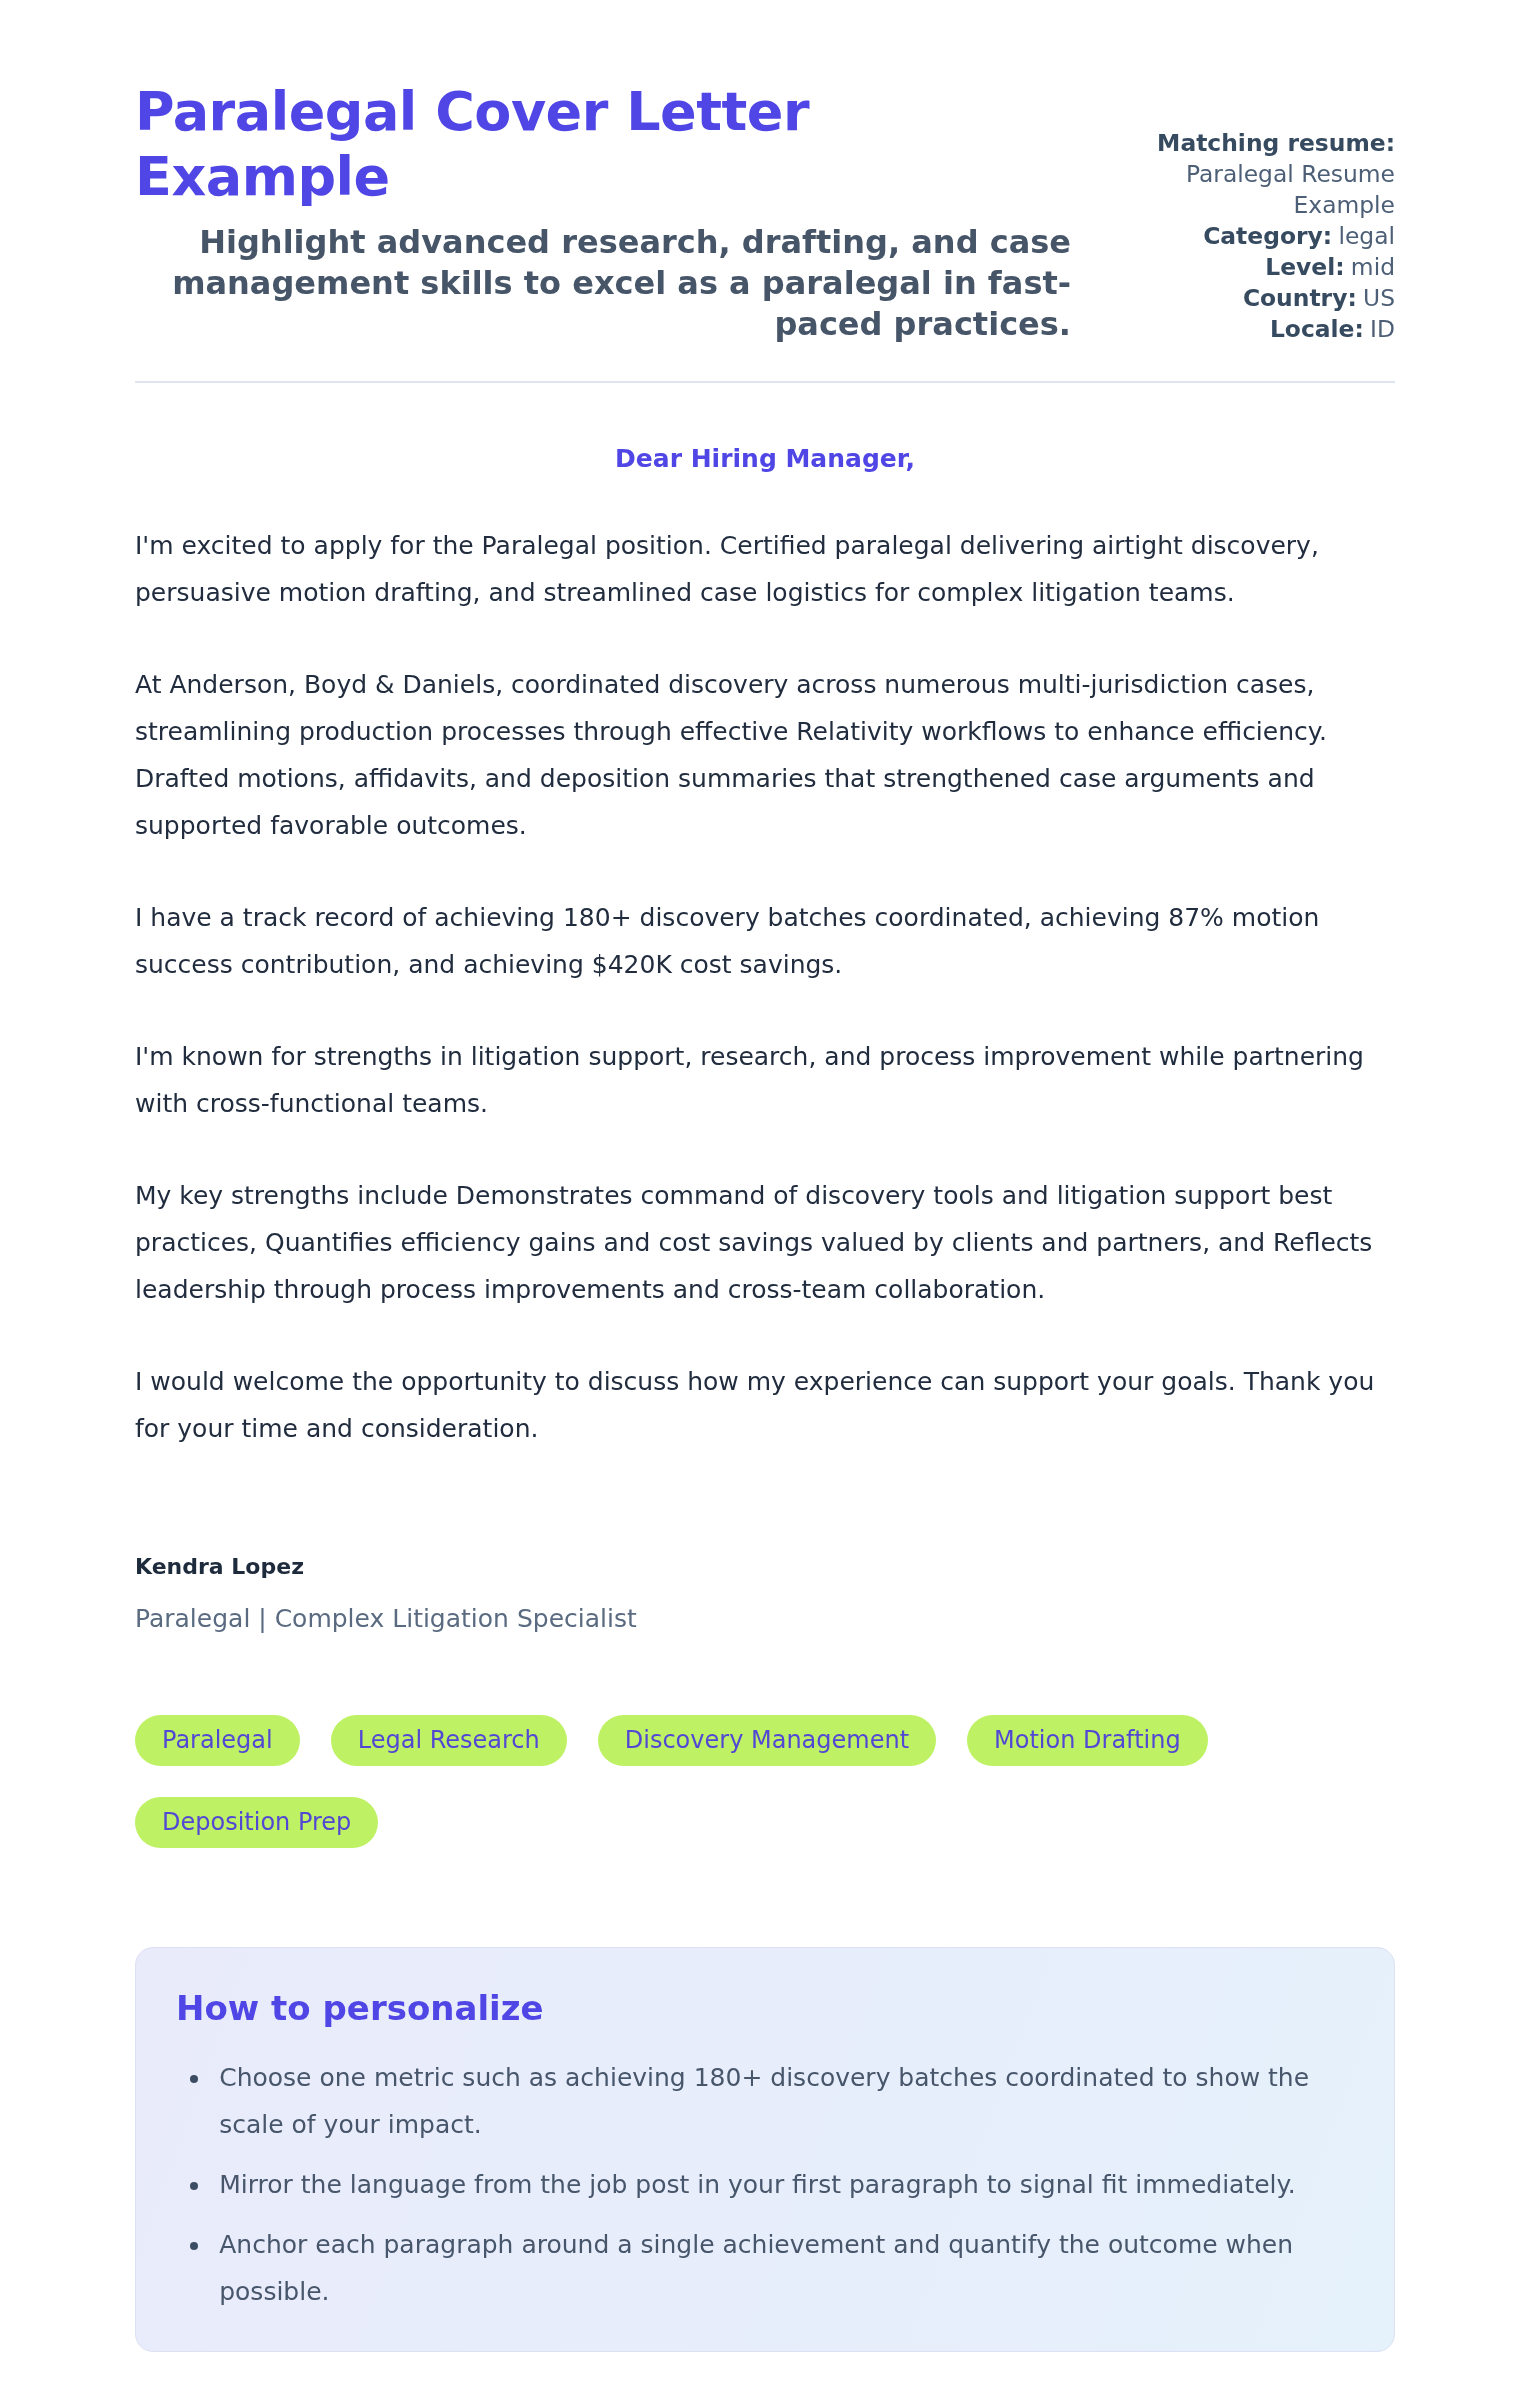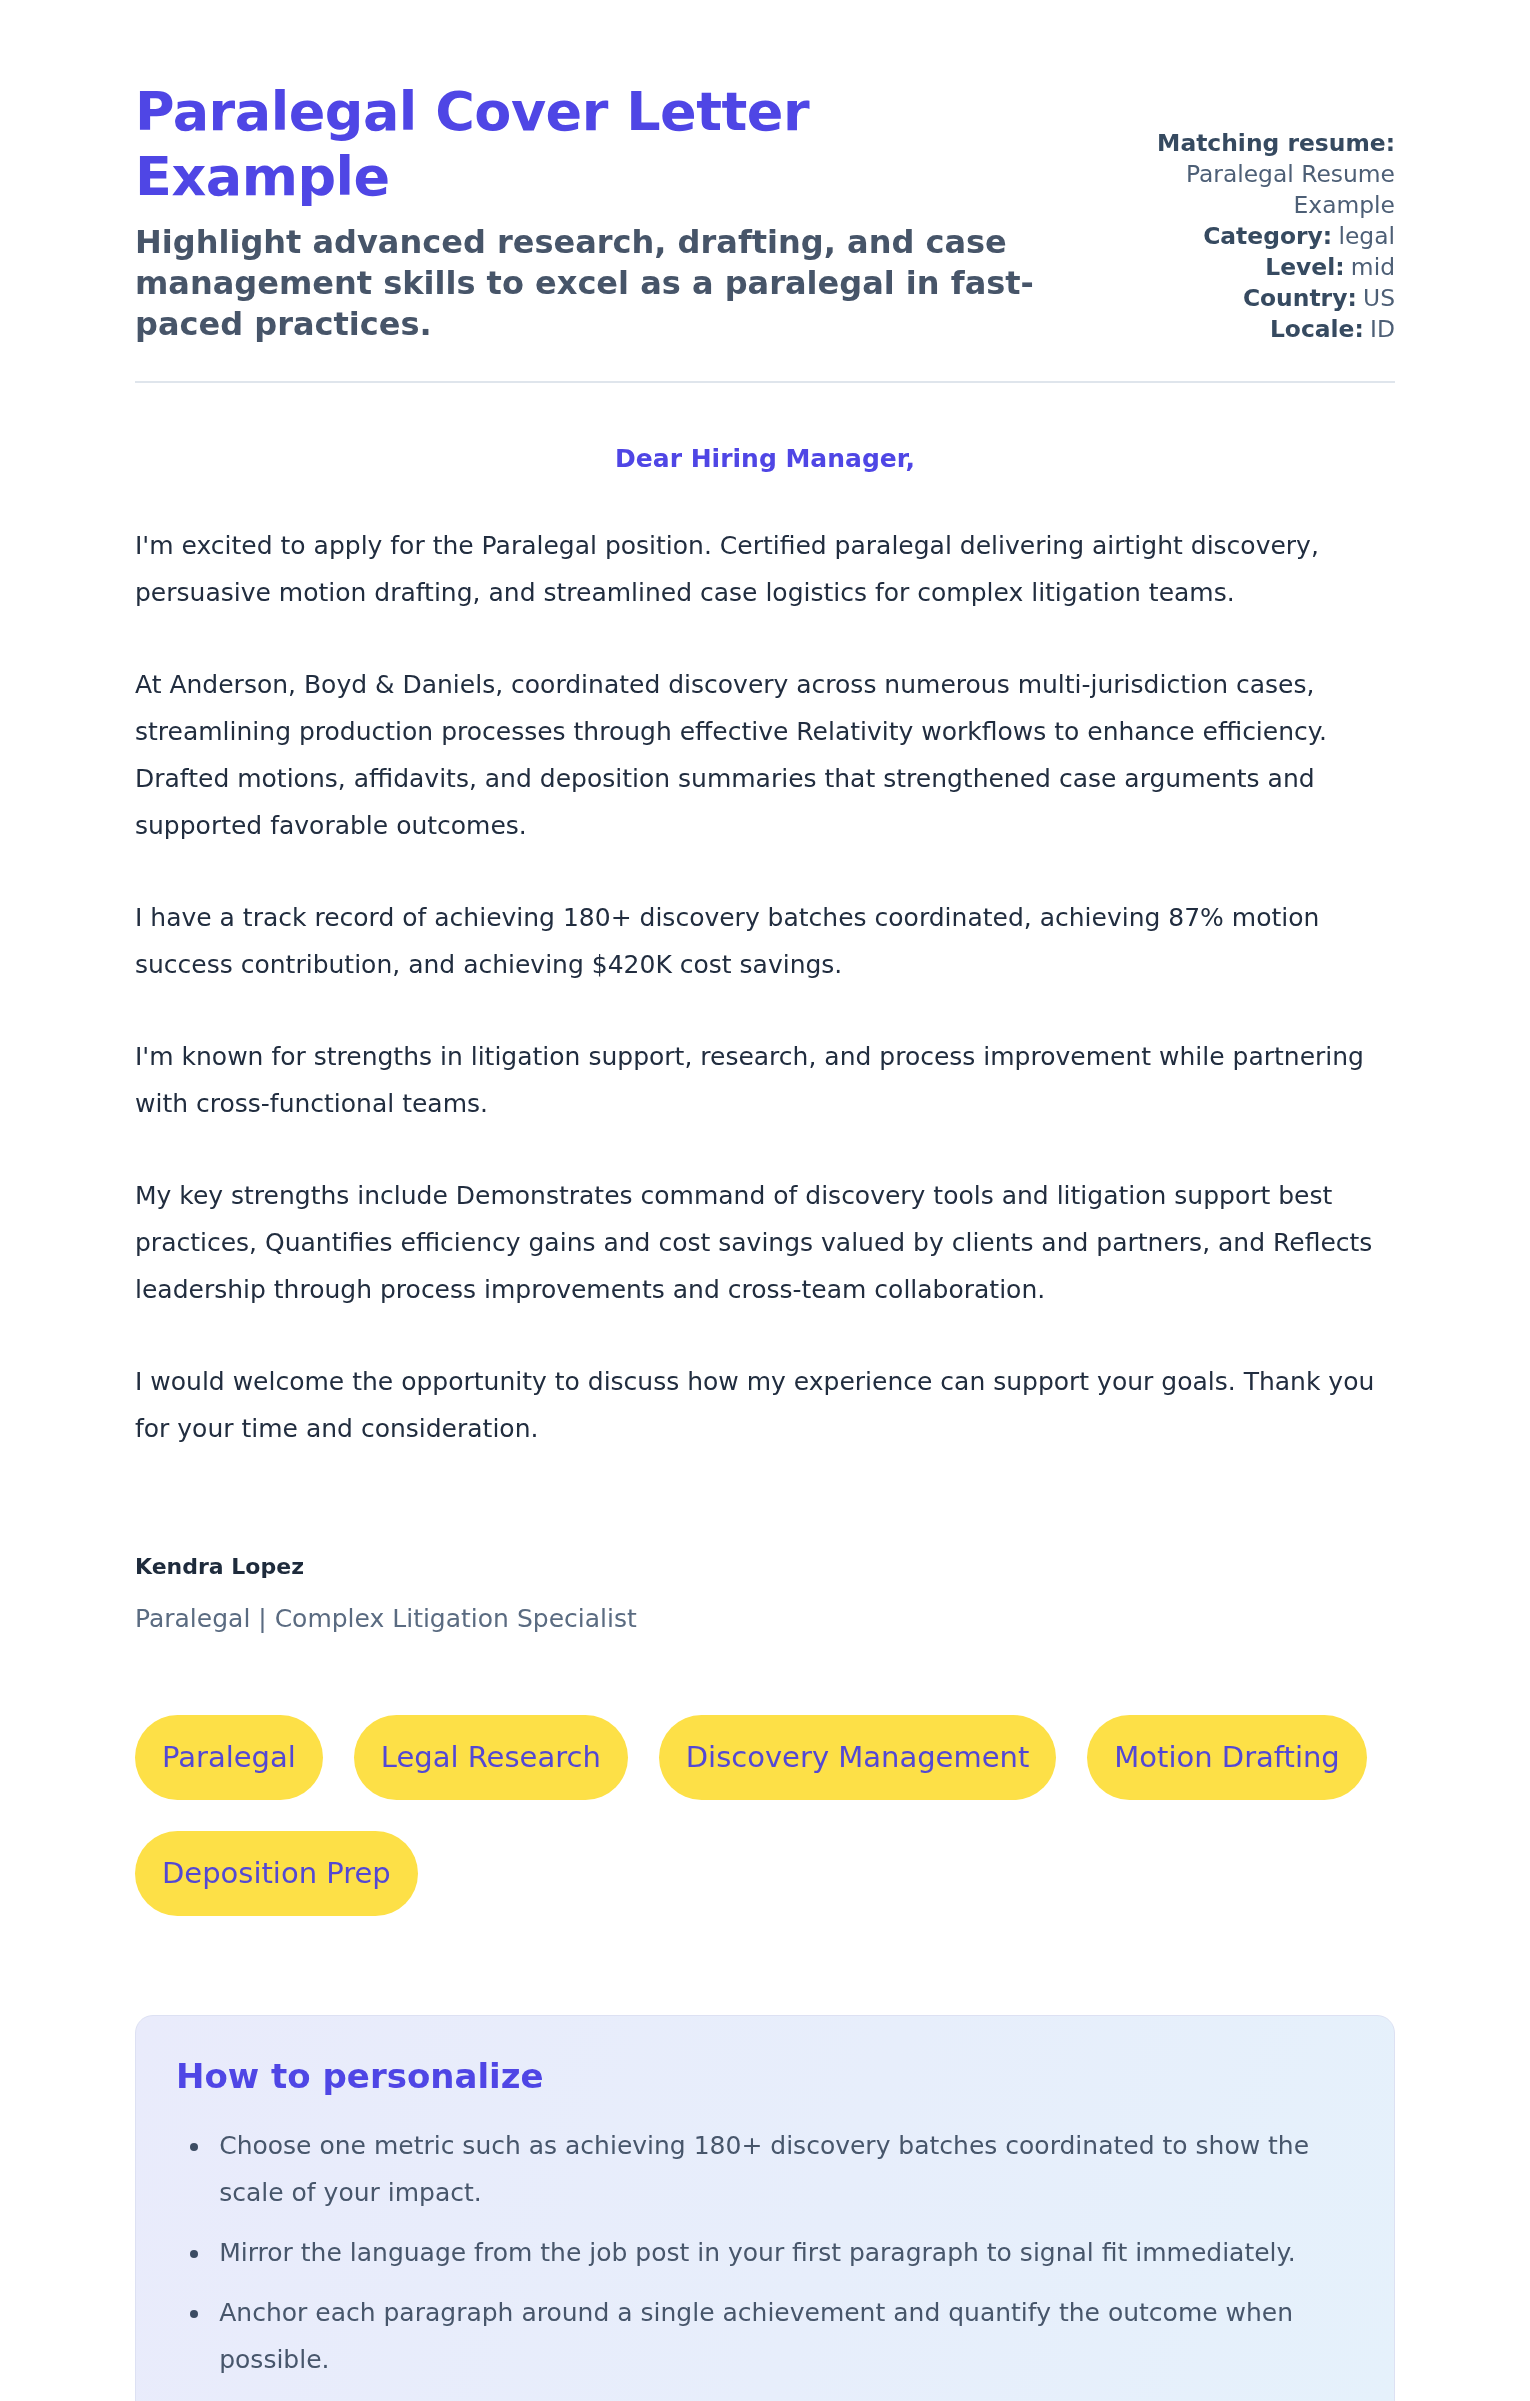--- a/index.html
+++ b/index.html
@@ -24,20 +24,21 @@
     color: #4f46e5;
     letter-spacing: -0.5px;
   }
   .page-subtitle {
     margin: 12.6px 0 0 0;
     font-size: 32px;
     line-height: 41px;
     font-weight: bold;
     color: #475569;
     max-width: 936px;
+    text-align: right;
   }
   .meta {
     flex: 0 0 245px;
     width: 245px;
     text-align: right;
     font-size: 23.4px;
     line-height: 31px;
     color: #4d5f76;
     padding-top: 5.4px;
     margin-top: 44px;
@@ -59,25 +60,25 @@
   .letter p:last-of-type { margin-bottom: 0; }
 
   
   .signature { margin-top: 97px; }
   .sig-name { font-size: 22px; line-height: 36px; font-weight: bold; color: #1e2b3c; }
   .sig-role { margin-top: 14px; font-size: 25px; line-height: 40px; color: #5a6b81; }
 
   
   .tags { margin-top: 76px; display: flex; flex-wrap: wrap; gap: 31px; }
   .tag {
-    background: #fde047;
+    background: #bef264;
     color: #5348d4;
-    font-size: 29px;
+    font-size: 24px;
     line-height: 29px;
-    padding: 28px 27px;
+    padding: 11px 27px;
     border-radius: 899px;
     white-space: nowrap;
   }
 
   
   .personalize {
     margin-top: 99px;
     background: linear-gradient(110deg, #e9ebfb 0%, #e7eefb 55%, #e5f1fb 100%);
     border: 1.8px solid #dde1f3;
     border-radius: 18px;

